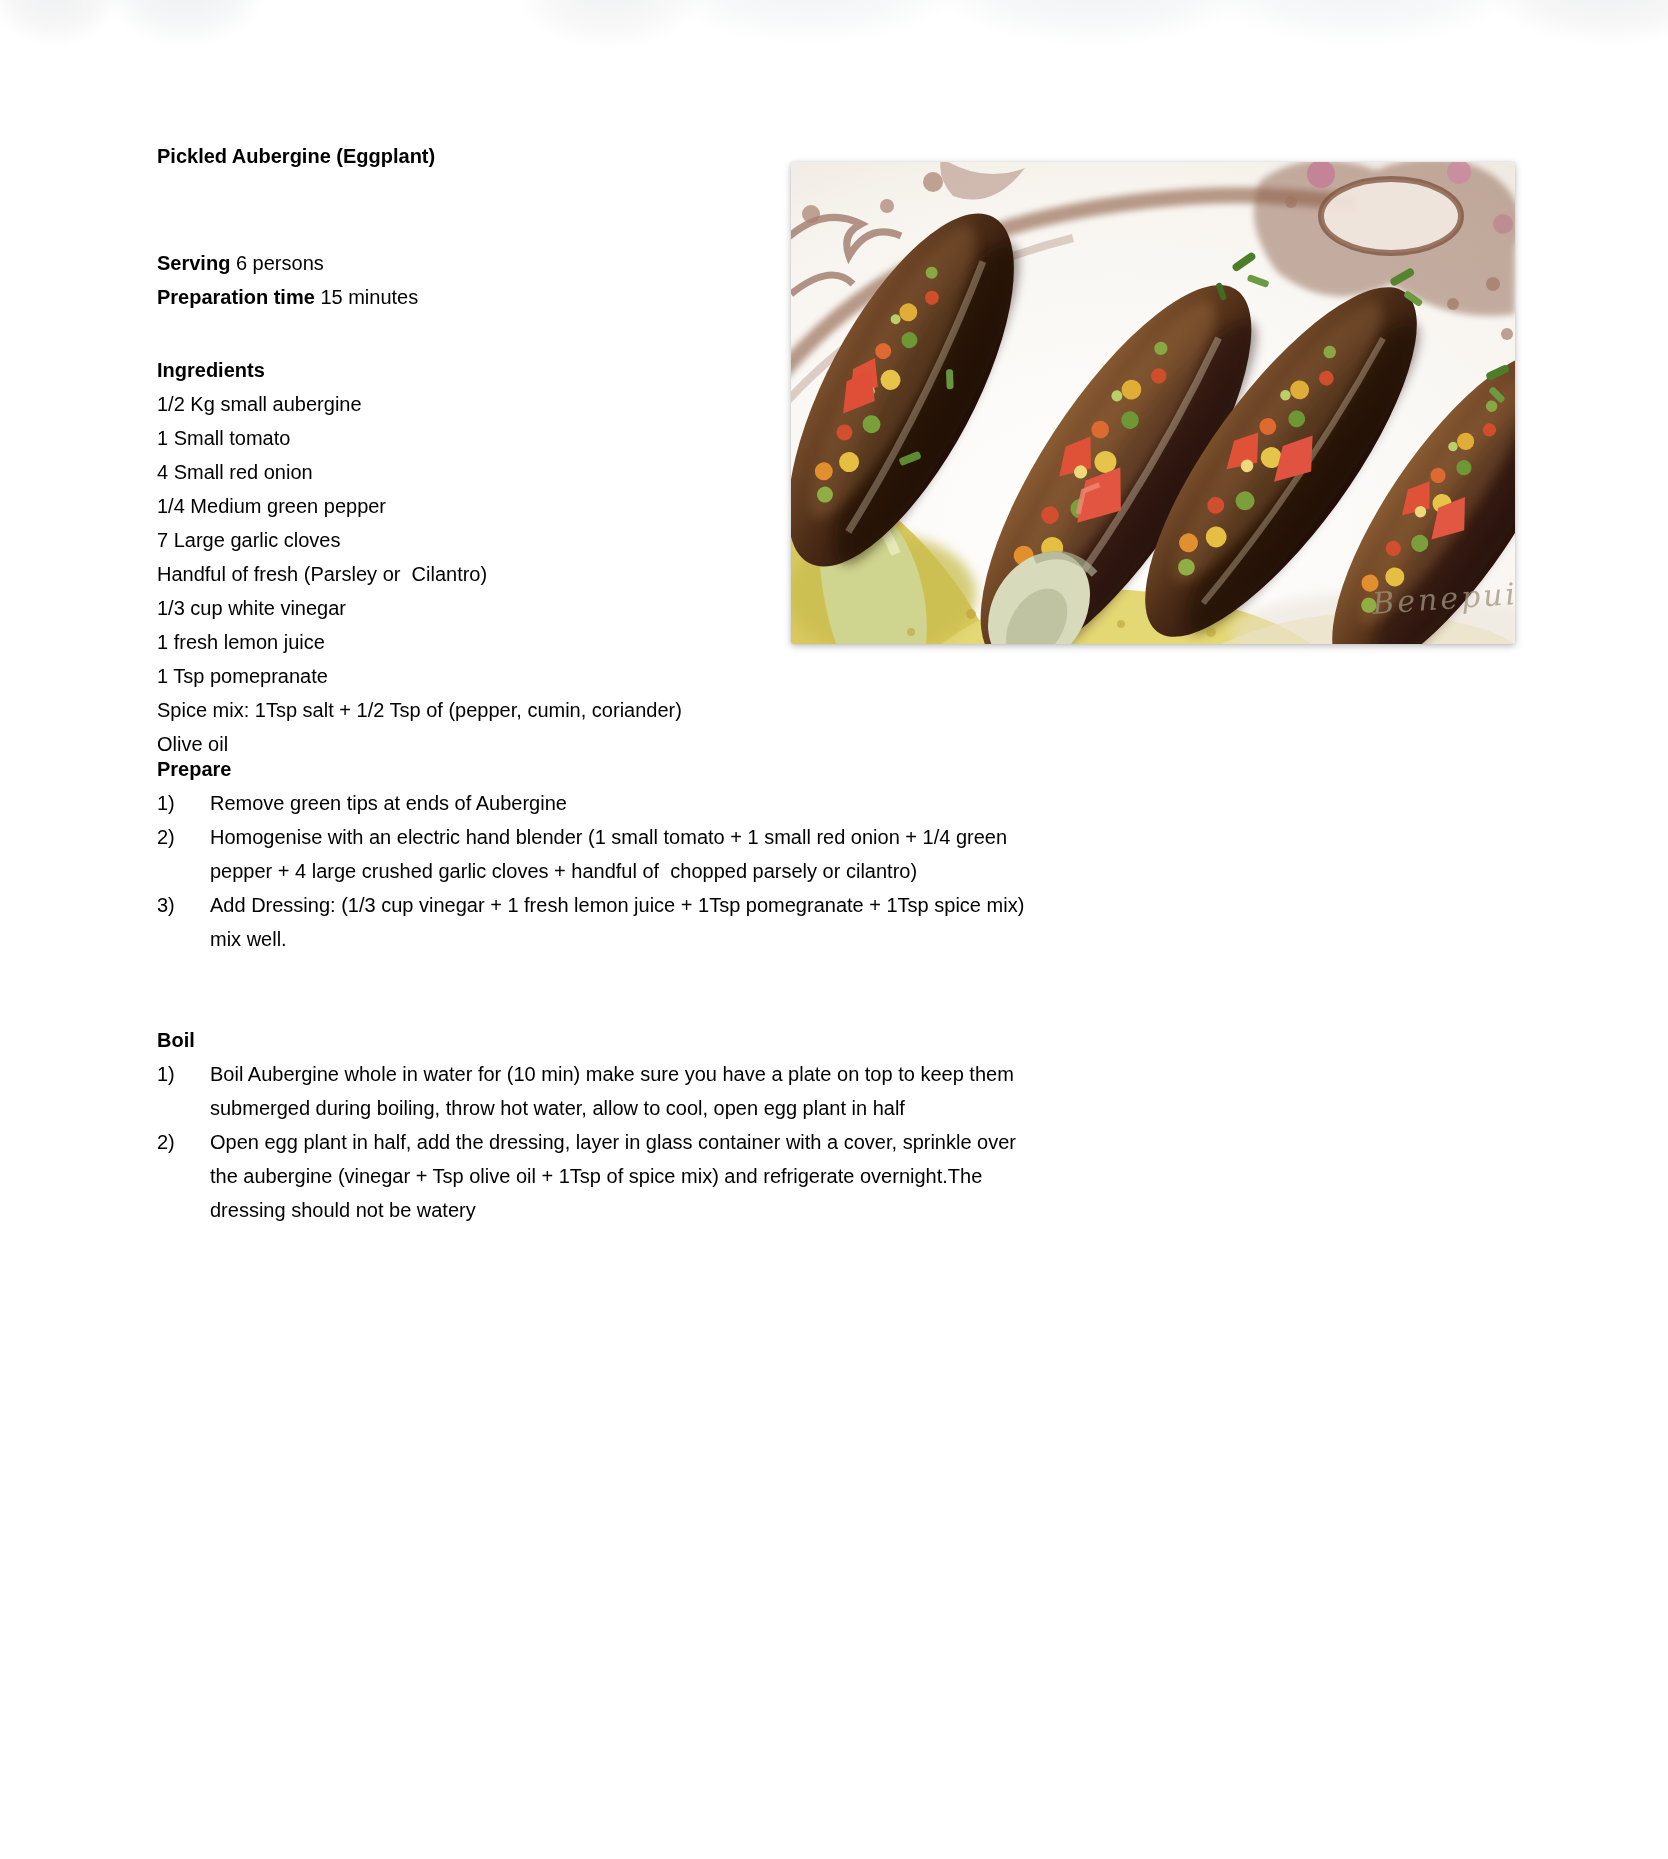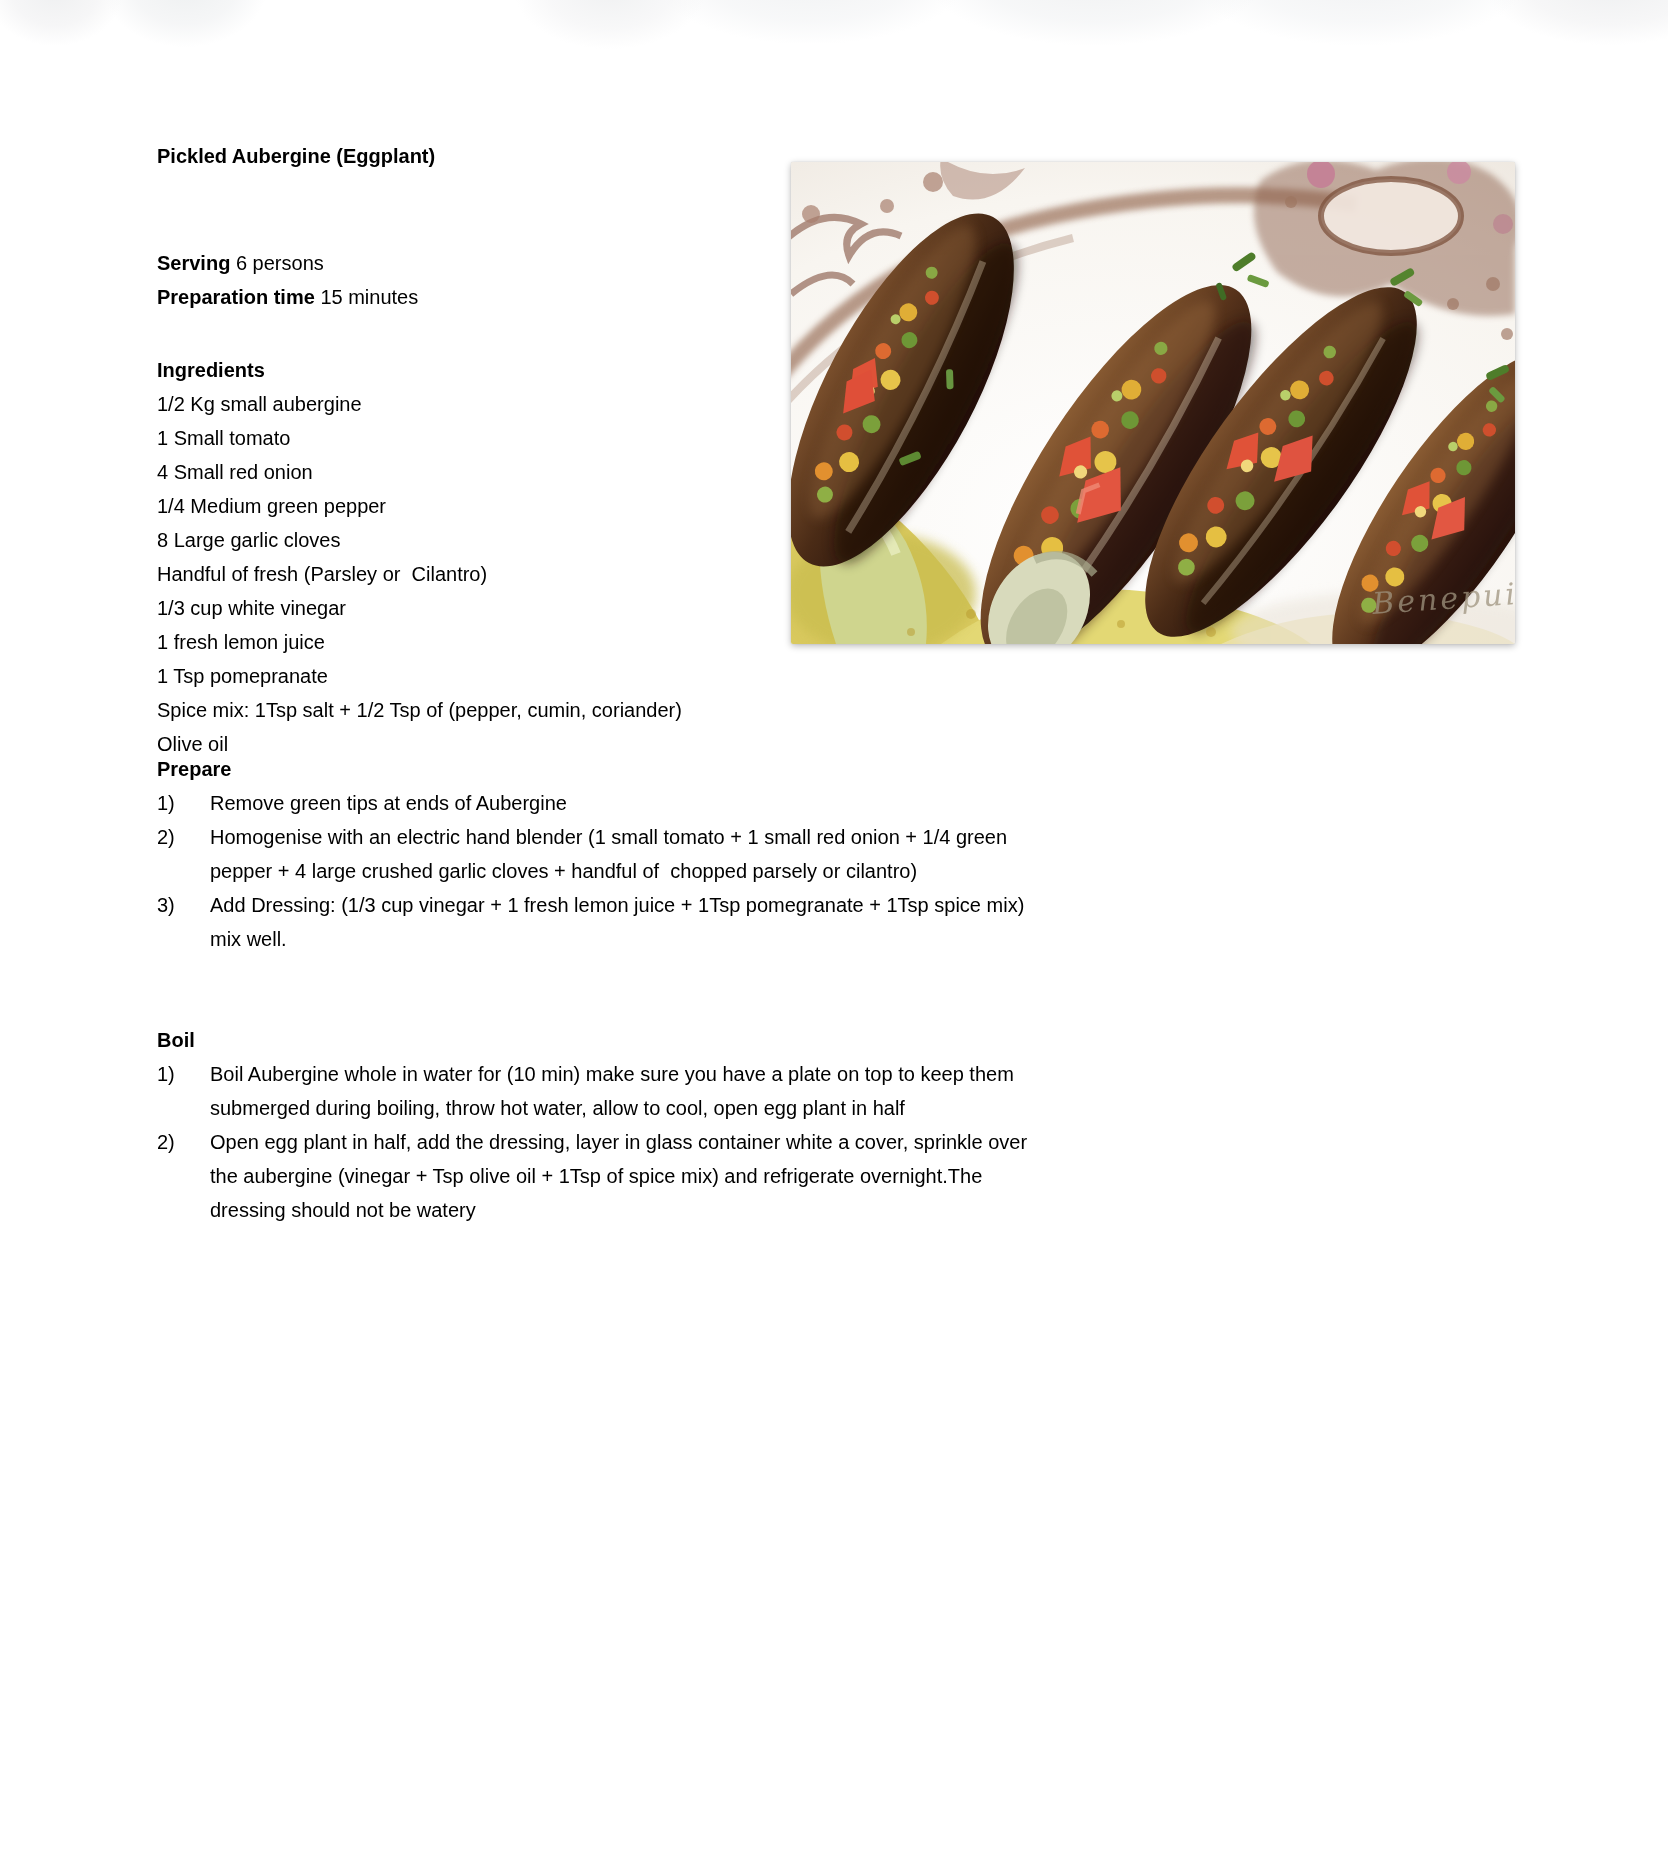--- a/index.html
+++ b/index.html
@@ -49,21 +49,21 @@
   <div class="line"><span class="b">Preparation time</span><span> 15 minutes</span></div>
 </div>
 
 <div class="textcol" id="sec-ingredients">
   <div class="line b">Ingredients</div>
   <div>
       <div class="line">1/2 Kg small aubergine</div>
       <div class="line">1 Small tomato</div>
       <div class="line">4 Small red onion</div>
       <div class="line">1/4 Medium green pepper</div>
-      <div class="line">8 Large garlic cloves</div>
+      <div class="line">7 Large garlic cloves</div>
       <div class="line">Handful of fresh (Parsley or  Cilantro)</div>
       <div class="line">1/3 cup white vinegar</div>
       <div class="line">1 fresh lemon juice</div>
       <div class="line">1 Tsp pomepranate</div>
       <div class="line">Spice mix: 1Tsp salt + 1/2 Tsp of (pepper, cumin, coriander)</div>
       <div class="line">Olive oil</div>
     </div>
 </div>
 
 <div class="textcol" id="sec-prepare">
@@ -89,21 +89,21 @@
 <div class="textcol" id="sec-boil">
   <div class="line b">Boil</div>
   <div>
       <div class="step">
         <span class="step-num">1)</span>
         <div class="line">Boil Aubergine whole in water for (10 min) make sure you have a plate on top to keep them</div>
         <div class="line">submerged during boiling, throw hot water, allow to cool, open egg plant in half</div>
       </div>
       <div class="step">
         <span class="step-num">2)</span>
-        <div class="line">Open egg plant in half, add the dressing, layer in glass container white a cover, sprinkle over</div>
+        <div class="line">Open egg plant in half, add the dressing, layer in glass container with a cover, sprinkle over</div>
         <div class="line">the aubergine (vinegar + Tsp olive oil + 1Tsp of spice mix) and refrigerate overnight.The</div>
         <div class="line">dressing should not be watery</div>
       </div>
     </div>
 </div>
 
 <div class="photo-frame">
   <svg viewBox="0 0 724 482" width="724" height="482">
     <defs>
       <linearGradient id="eggbody" x1="0" y1="0" x2="0" y2="1">

